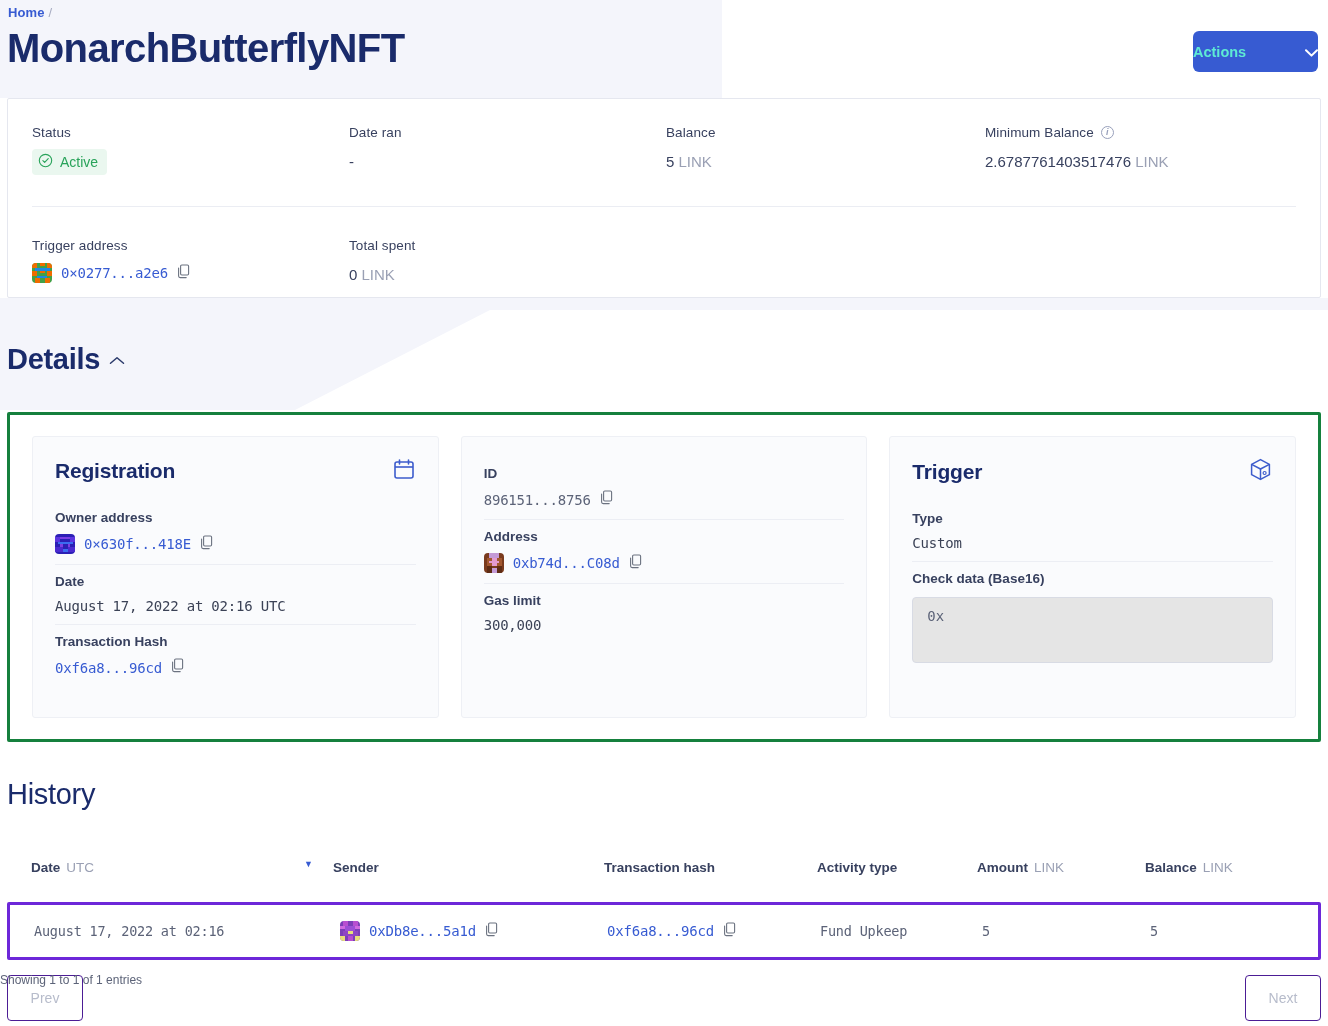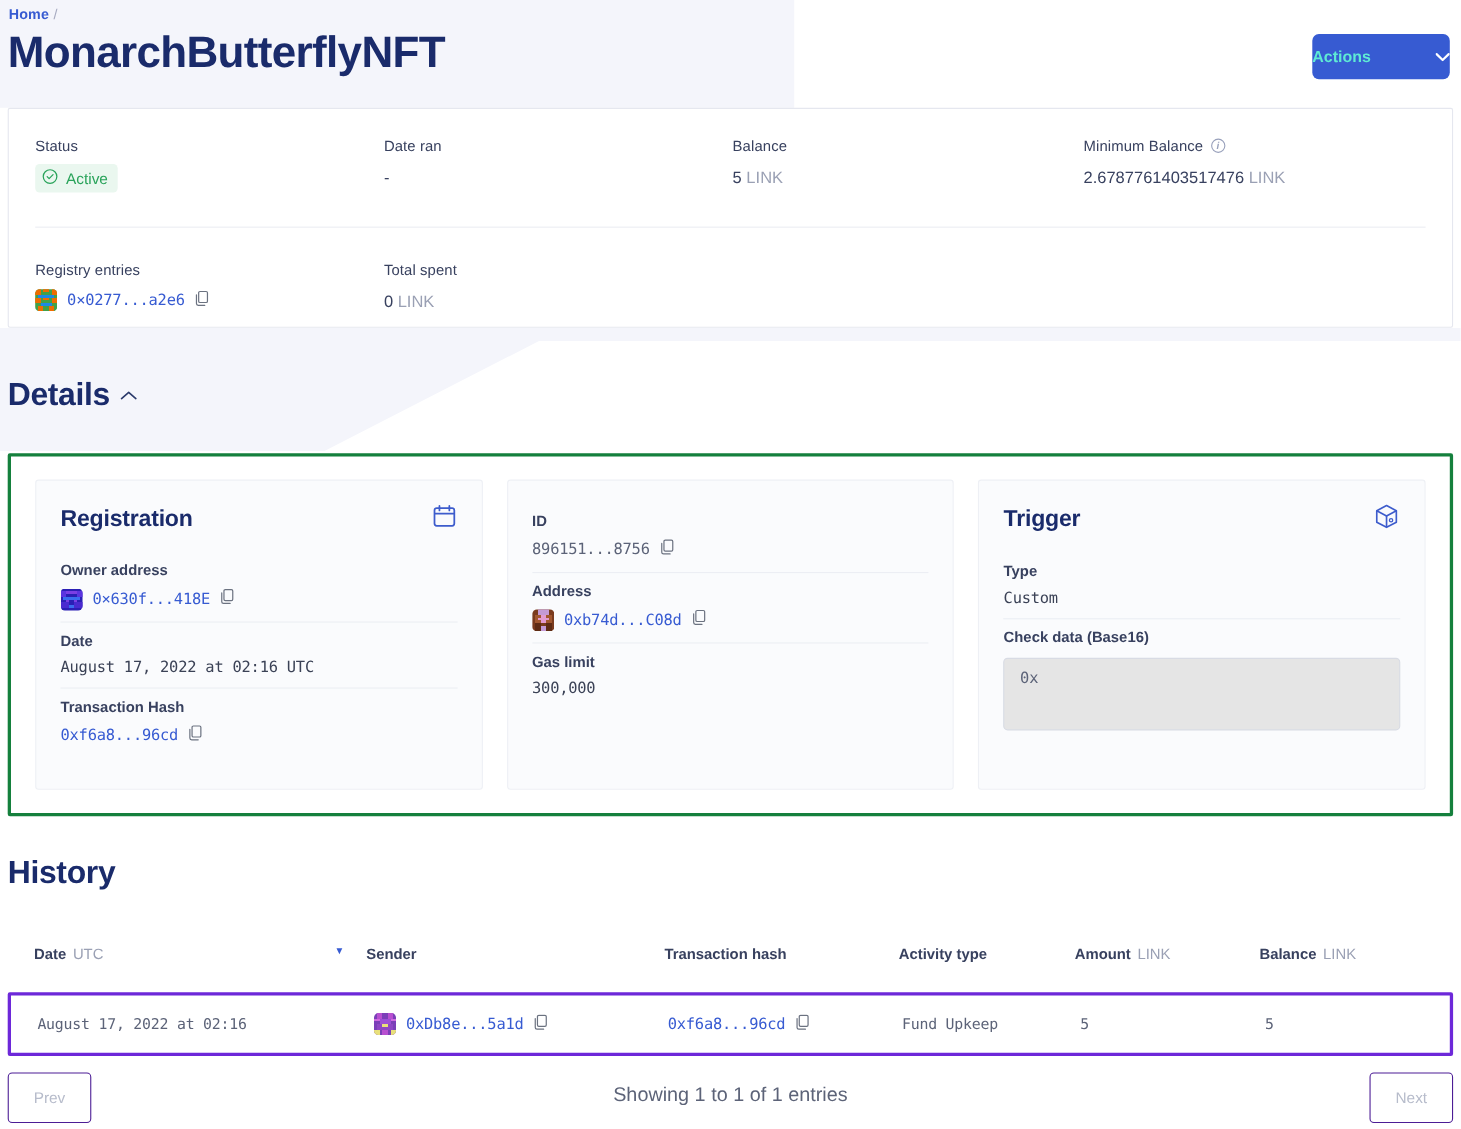--- a/index.html
+++ b/index.html
@@ -112,21 +112,21 @@
     margin-top:11px; width:100%; height:66px; background:#e5e5e5;
     border:1px solid #d8dbe4; border-radius:4px; resize:none;
     padding:10px 14px; font-family:"DejaVu Sans Mono", monospace;
     font-size:14px; color:#5c6378;
   }
 
   
   .history-wrap { position:absolute; left:0; top:742px; width:1328px; }
   .history-title {
     position:absolute; left:7px; top:36px;
-    font-size:29px; font-weight:bold; color:#1a2b6b; letter-spacing:-0.3px;text-align:center;
+    font-size:29px; font-weight:normal; color:#1a2b6b; letter-spacing:-0.3px;text-align:center;
   }
   .table-head {
     position:absolute; left:7px; top:118px; width:1314px; height:40px;
   }
   .th {
     position:absolute; font-size:13.5px; color:#38415f; font-weight:bold;
     display:flex; align-items:center; gap:6px; white-space:nowrap;
   }
   .th .sub { color:#9aa0b4; font-weight:normal; }
   .sort-caret { color:#375bd2; font-size:9px; line-height:1; }
@@ -143,22 +143,22 @@
   .pager { position:absolute; left:0; top:965px; width:1328px; height:61px; }
   .pg-btn {
     position:absolute; top:10px; width:76px; height:46px;
     border:1px solid #4c1d95; border-radius:4px; background:#ffffff;
     color:#b7bccb; font-size:14px; font-family:"Liberation Sans", sans-serif;
     cursor:default;
   }
   .pg-prev { left:7px; }
   .pg-next { right:7px; }
   .pg-info {
-    position:absolute; left:0; right:0; top:20px; text-align:center;
-    font-size:18px; color:#5c6378;
+    position:absolute; left:0; right:0; top:8px; text-align:left;
+    font-size:12px; color:#5c6378;
   }
 </style>
 </head>
 <body>
 
 <div class="page">
 
   <div class="header">
     <div class="header-bg"></div>
 
@@ -216,21 +216,21 @@
         </div>
         <div class="sg-value">
           <span>2.6787761403517476</span>
           <span class="unit">LINK</span>
         </div>
       </div>
 
       <div class="divider-h"></div>
 
       <div class="sg-item" style="left:24px; top:139px;">
-        <div class="sg-label">Registry entries</div>
+        <div class="sg-label">Trigger address</div>
         <div class="sg-value addr-line" style="margin-top:10px;">
           <span>
             <svg class="identicon" viewBox="0 0 8 8" shape-rendering="crispEdges" aria-hidden="true">
               <rect width="8" height="8" fill="#43a047"></rect>
               <rect x="0" y="0" width="2" height="2" fill="#ef6c00"></rect>
                 <rect x="6" y="0" width="2" height="2" fill="#ef6c00"></rect>
               <rect x="3" y="0" width="2" height="1" fill="#ef6c00"></rect>
               <rect x="1" y="2" width="6" height="1" fill="#1e88e5"></rect>
               <rect x="0" y="3" width="2" height="2" fill="#ef6c00"></rect>
                 <rect x="6" y="3" width="2" height="2" fill="#ef6c00"></rect>

